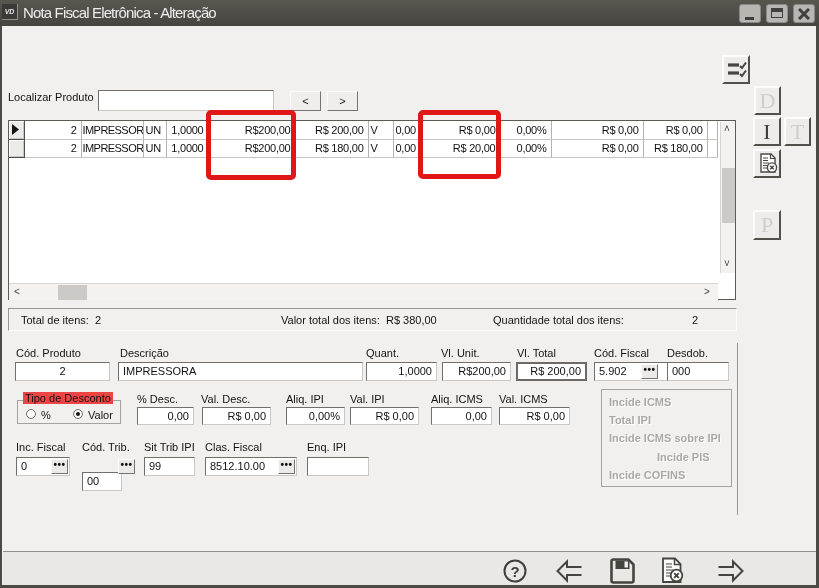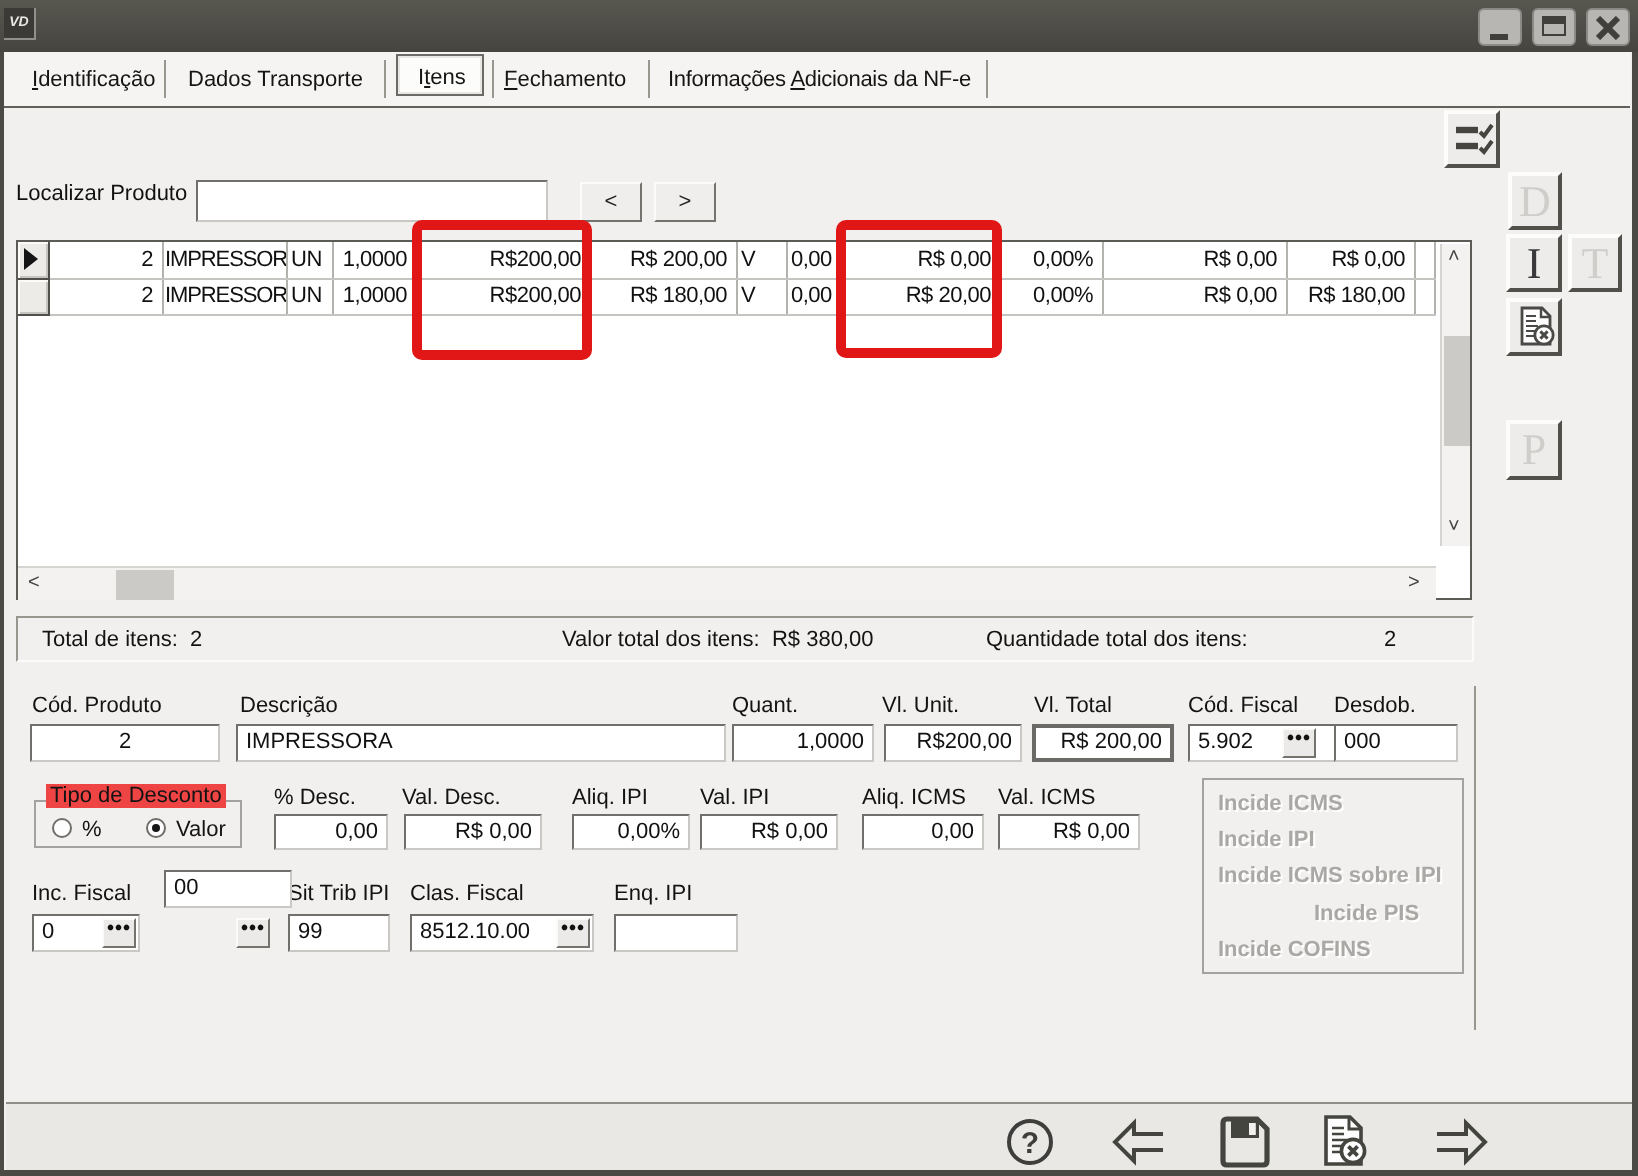--- a/index.html
+++ b/index.html
@@ -90,46 +90,34 @@
 .botbar { left:3px; top:552px; width:813px; height:33px; background:#e9e8e5; }
 </style></head>
 <body>
 <div id="win">
 
   <div class="abs titlebar"></div>
   <div class="abs frameL"></div>
   <div class="abs frameR"></div>
   <div class="abs frameB"></div>
   <div class="abs appicon">VD</div>
+  <div class="abs wtitle">Nota Fiscal Eletrônica - Alteração</div>
   <div class="abs winbtn" style="left:739px;">
     <div class="g" style="left:5px; top:12px; width:9px; height:3px;"></div>
   </div>
   <div class="abs winbtn" style="left:766px;">
     <div class="g" style="left:4px; top:3px; width:12px; height:10px;"></div>
     <div class="g" style="left:5px; top:7px; width:10px; height:5px; background:#b7b6b2;"></div>
   </div>
   <div class="abs winbtn" style="left:793px;">
     <svg style="position:absolute;left:4px;top:3px" width="12" height="12" viewBox="0 0 12 12">
       <path d="M1 1 L11 11 M11 1 L1 11" stroke="#403f3b" stroke-width="3"></path>
     </svg>
   </div>
 
-  <div class="abs tabbar">
-    <div class="tabtxt" style="left:14px;"><u>I</u>dentificação</div>
-    <div class="tabtxt" style="left:92px;">Dados Transporte</div>
-    <div class="activetab"></div>
-    <div class="tabtxt" style="left:207px; top:7px;">I<u>t</u>ens</div>
-    <div class="tabtxt" style="left:250px;"><u>F</u>echamento</div>
-    <div class="tabtxt" style="left:332px; letter-spacing:-0.15px;">Informações <u>A</u>dicionais da NF-e</div>
-    <div class="tabsep" style="left:80px;"></div>
-    <div class="tabsep" style="left:190px;"></div>
-    <div class="tabsep" style="left:244px;"></div>
-    <div class="tabsep" style="left:322px;"></div>
-    <div class="tabsep" style="left:491px;"></div>
-  </div>
 
   <div class="abs btn3d" style="left:722px; top:55px; width:28px; height:29px;">
     <svg style="position:absolute;left:3px;top:4px" width="20" height="18" viewBox="0 0 20 18">
       <path d="M1 4 L12 4" stroke="#45443f" stroke-width="3.2"></path>
       <path d="M13 5 L15 7 L19 1.5" stroke="#45443f" stroke-width="2" fill="none"></path>
       <path d="M1 12 L12 12" stroke="#45443f" stroke-width="3.2"></path>
       <path d="M13 13 L15 15 L19 9.5" stroke="#45443f" stroke-width="2" fill="none"></path>
     </svg>
   </div>
 
@@ -270,30 +258,30 @@
   <div class="fld r" style="left:499px; top:407px; width:71px; height:18px;">R$ 0,00</div>
 
   <div class="lbl" style="left:16px; top:441px;">Inc. Fiscal</div>
   <div class="lbl" style="left:82px; top:441px;">Cód. Trib.</div>
   <div class="lbl" style="left:144px; top:441px;">Sit Trib IPI</div>
   <div class="lbl" style="left:205px; top:441px;">Clas. Fiscal</div>
   <div class="lbl" style="left:307px; top:441px;">Enq. IPI</div>
 
   <div class="fld" style="left:16px; top:457px; width:54px; height:19px;">0</div>
   <div class="dots" style="left:51px; top:459px; width:17px; height:15px;">•••</div>
-  <div class="fld" style="left:82px; top:435px; width:64px; height:19px;">00</div>
+  <div class="fld" style="left:82px; top:472px; width:40px; height:19px;">00</div>
   <div class="dots" style="left:118px; top:459px; width:17px; height:15px;">•••</div>
   <div class="fld" style="left:144px; top:457px; width:51px; height:19px;">99</div>
   <div class="fld" style="left:205px; top:457px; width:92px; height:19px;">8512.10.00</div>
   <div class="dots" style="left:278px; top:459px; width:17px; height:15px;">•••</div>
   <div class="fld" style="left:307px; top:457px; width:62px; height:19px;"></div>
 
   <div class="abs incide">
     <div style="top:6px;">Incide ICMS</div>
-    <div style="top:24px;">Incide IPI</div>
+    <div style="top:24px;">Total IPI</div>
     <div style="top:42px;">Incide ICMS sobre IPI</div>
     <div style="top:61px;padding-left:48px;">Incide PIS</div>
     <div style="top:79px;">Incide COFINS</div>
   </div>
   <div class="abs" style="left:737px; top:343px; width:1px; height:172px; background:#98978f;"></div>
 
   <div class="abs botline"></div>
   <div class="abs botbar"></div>
   <svg class="abs" style="left:503px; top:559px;" width="24" height="24" viewBox="0 0 24 24">
     <circle cx="12" cy="12" r="10.5" fill="none" stroke="#3e3e3c" stroke-width="2"></circle>

